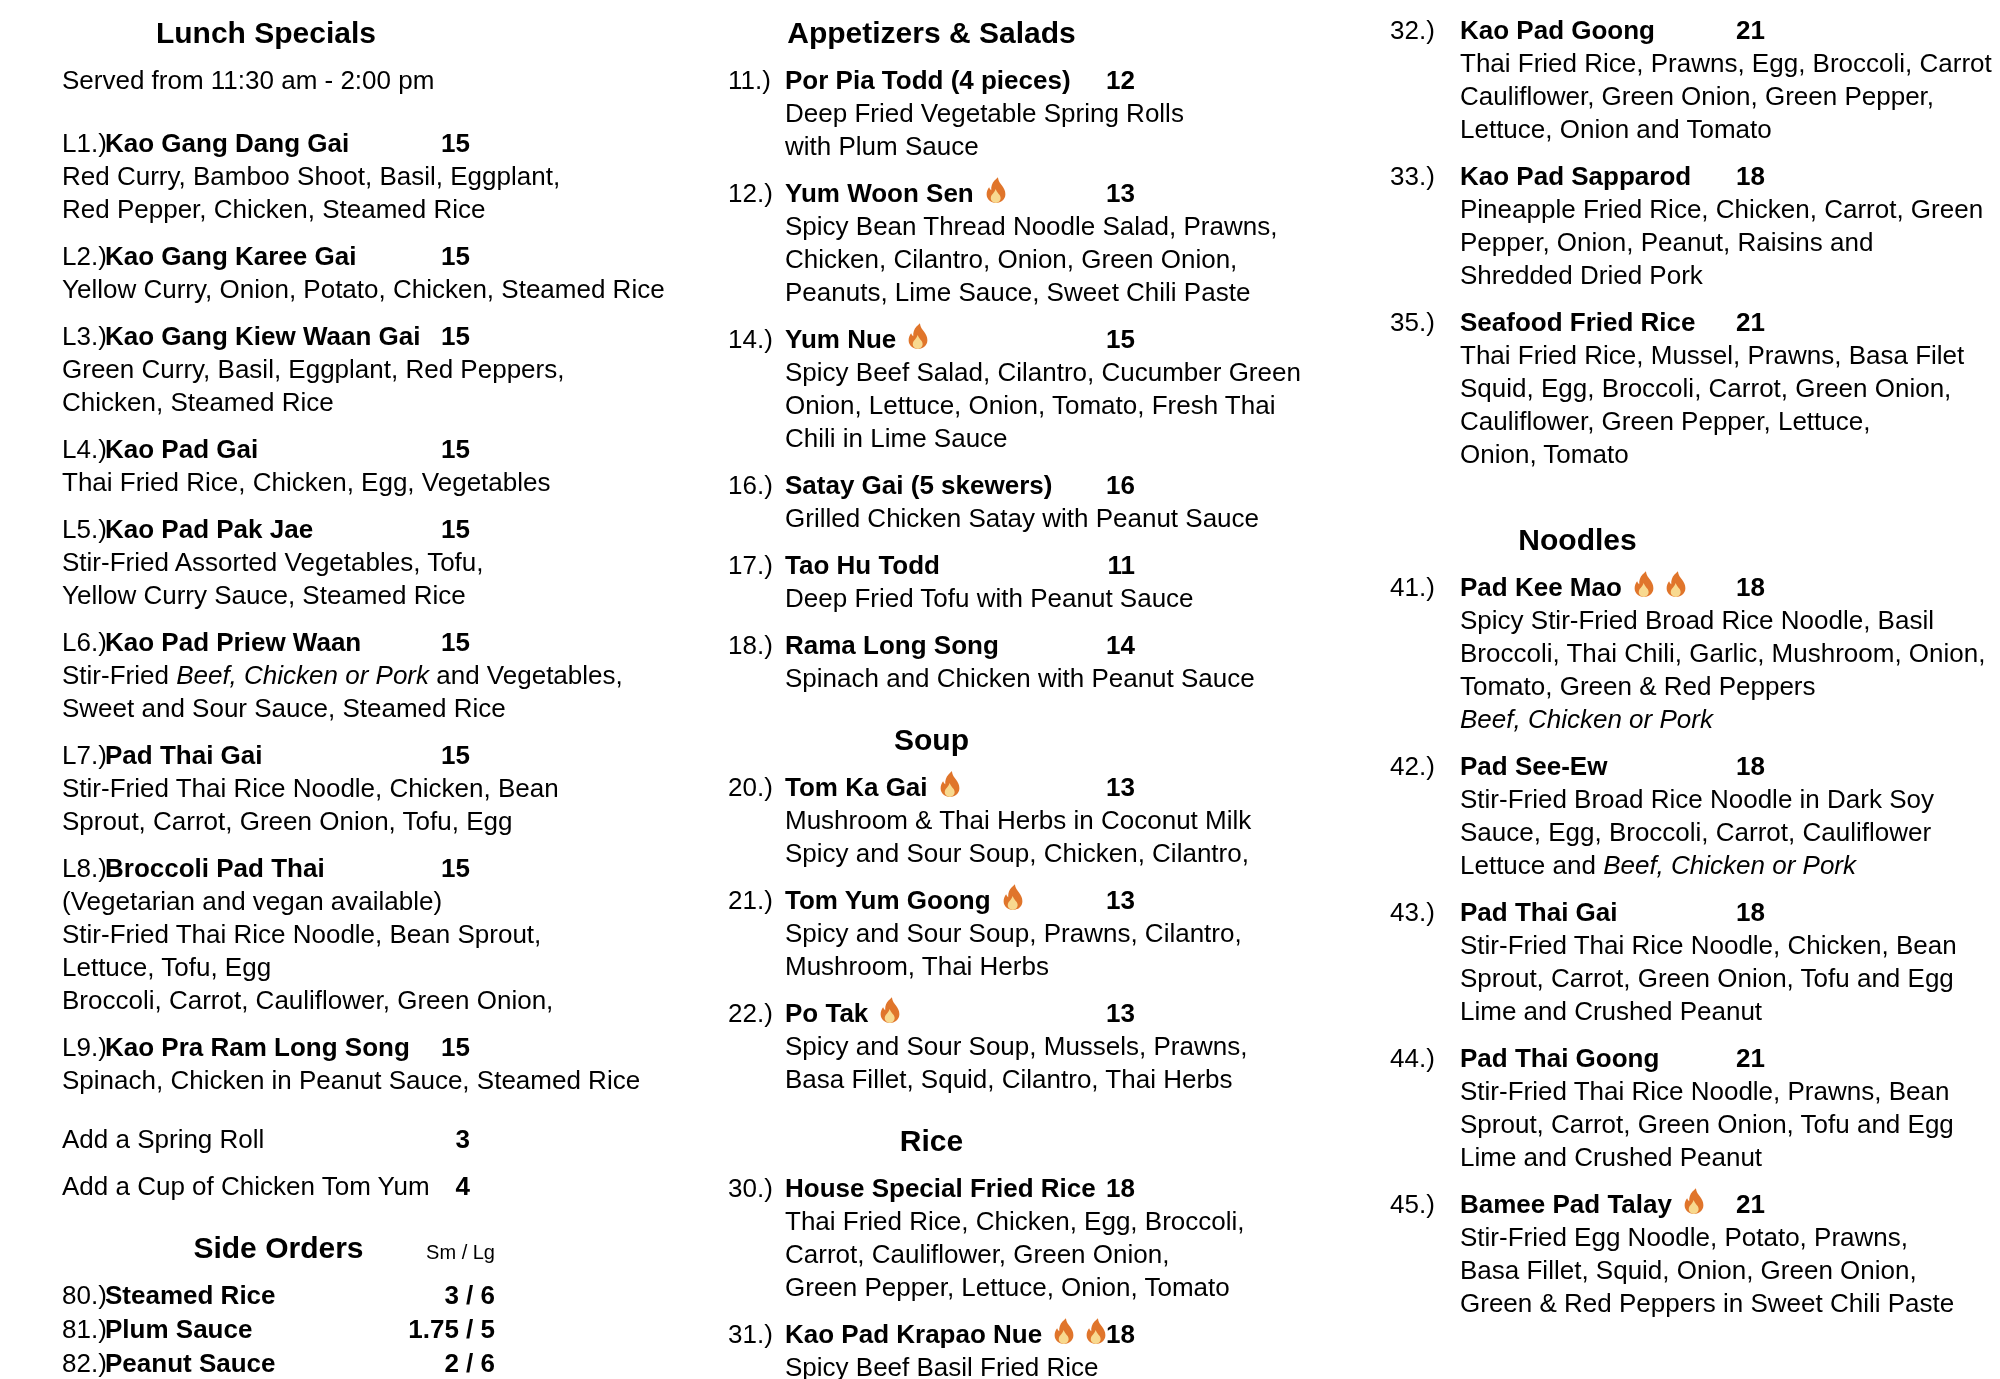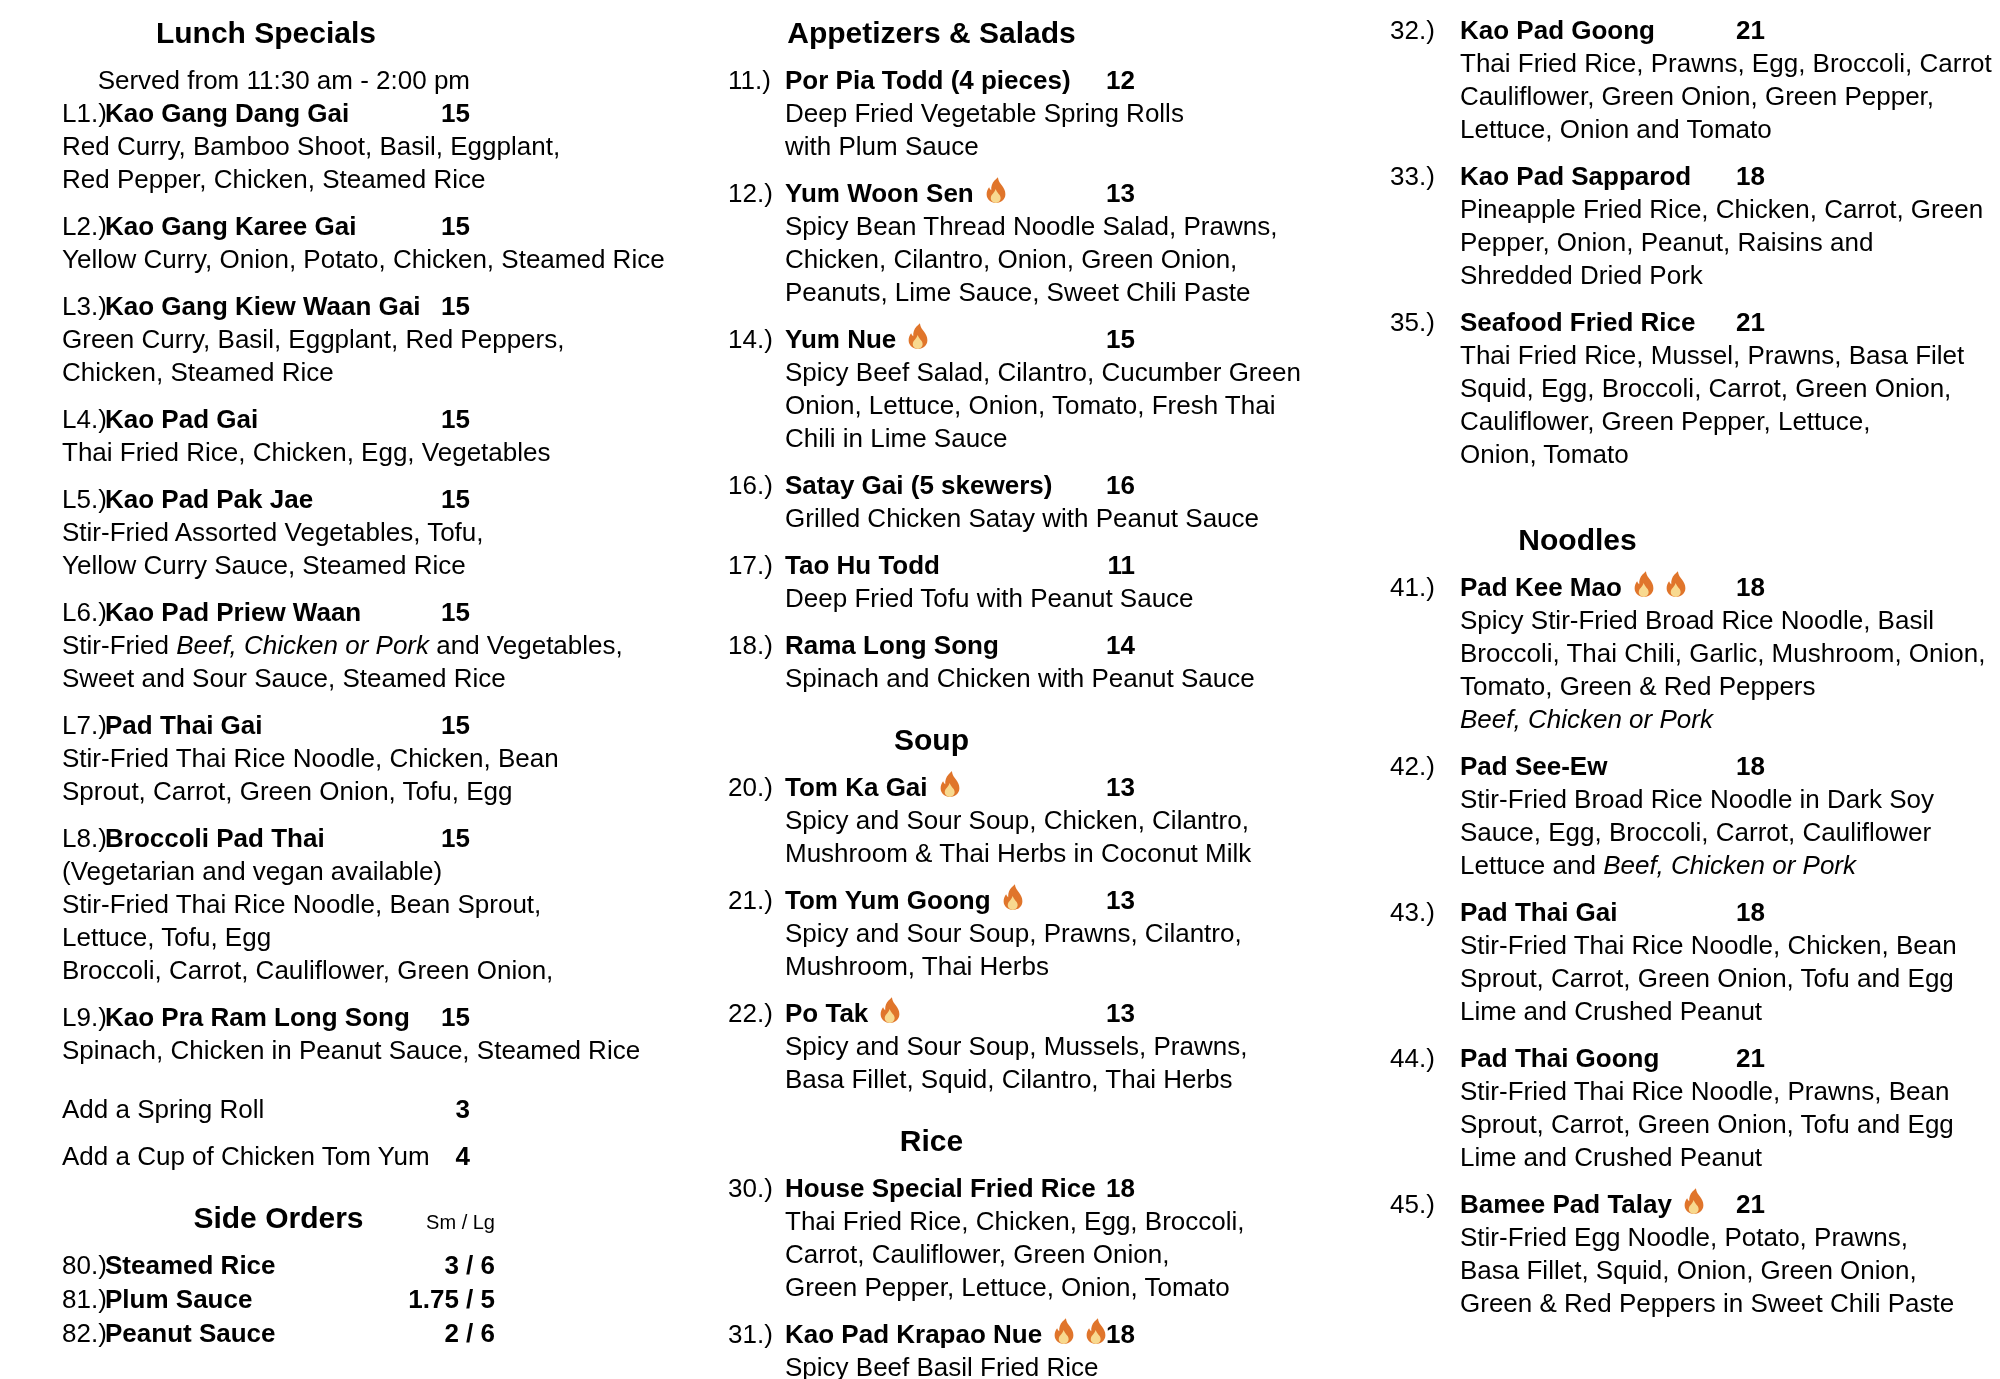--- a/index.html
+++ b/index.html
@@ -21,21 +21,21 @@
   .col .section:first-child { margin-top:0; }
   #col3 .section + .section { margin-top:50px; }
 
   .sec-head { position:relative; line-height:38px; margin-bottom:12px; }
   .sec-title { font-weight:700; font-size:30px; text-align:center; }
   #col1 .sec-head { width:408px; }
   #col2 .sec-head { width:407px; }
   #col3 .sec-head { width:375px; }
   #col1 .section.so .sec-head { width:433px; }
   .price-label { position:absolute; right:0; top:4px; font-size:20px; font-weight:400; }
-  .sec-subtitle { width:408px; text-align:right; line-height:33px; }
+  .sec-subtitle { width:408px; text-align:left; line-height:33px; margin-bottom:30px; }
 
   .item { position:relative; margin-bottom:14px; }
   .so .item { margin-bottom:1px; }
   .head-line { line-height:33px; white-space:nowrap; }
   .num { display:inline-block; }
   #col1 .num { width:43px; }
   #col2 .num { width:57px; }
   #col3 .num { width:70px; }
   .name { font-weight:700; }
   .plain-name { font-weight:400; }
@@ -196,22 +196,22 @@
     <div class="section">
       <div class="sec-head">
         <div class="sec-title">Soup</div>
       </div>
       <div class="item">
         <div class="head-line"><span class="num">20.)</span><span class="name">Tom Ka Gai</span><svg class="flame" viewBox="0 0 24 24" aria-hidden="true">
             <path fill="#e0752b" d="M13.5 0.9c0.4 3.1 2 5 3.4 6.9 1.5 2 2.6 4.2 2.6 6.7 0 4.2-3.4 7-7.5 7s-7.5-2.8-7.5-7c0-2.1 0.8-4 2-5.6 0.3 1 0.9 1.9 1.7 2.5-0.3-2.9 0.7-5.8 2.6-7.8 0.8-0.9 1.8-1.9 2.7-2.7z"></path>
             <path fill="#f8d98f" d="M12 21.5c-2.3 0-4.2-1.6-4.2-3.9 0-1.9 1.3-2.9 2.3-4.2 0.7-0.9 1.3-1.9 1.6-3 0.4 1.1 1 2.1 1.7 3 1 1.3 2.3 2.3 2.3 4.2 0 2.3-1.9 3.9-3.7 3.9z"></path>
           </svg></div>
         <span class="price">13</span>
+        <div class="dline">Mushroom &amp; Thai Herbs in Coconut Milk</div>
         <div class="dline">Spicy and Sour Soup, Chicken, Cilantro,</div>
-        <div class="dline">Mushroom &amp; Thai Herbs in Coconut Milk</div>
       </div>
       <div class="item">
         <div class="head-line"><span class="num">21.)</span><span class="name">Tom Yum Goong</span><svg class="flame" viewBox="0 0 24 24" aria-hidden="true">
             <path fill="#e0752b" d="M13.5 0.9c0.4 3.1 2 5 3.4 6.9 1.5 2 2.6 4.2 2.6 6.7 0 4.2-3.4 7-7.5 7s-7.5-2.8-7.5-7c0-2.1 0.8-4 2-5.6 0.3 1 0.9 1.9 1.7 2.5-0.3-2.9 0.7-5.8 2.6-7.8 0.8-0.9 1.8-1.9 2.7-2.7z"></path>
             <path fill="#f8d98f" d="M12 21.5c-2.3 0-4.2-1.6-4.2-3.9 0-1.9 1.3-2.9 2.3-4.2 0.7-0.9 1.3-1.9 1.6-3 0.4 1.1 1 2.1 1.7 3 1 1.3 2.3 2.3 2.3 4.2 0 2.3-1.9 3.9-3.7 3.9z"></path>
           </svg></div>
         <span class="price">13</span>
         <div class="dline">Spicy and Sour Soup, Prawns, Cilantro,</div>
         <div class="dline">Mushroom, Thai Herbs</div>
       </div>

